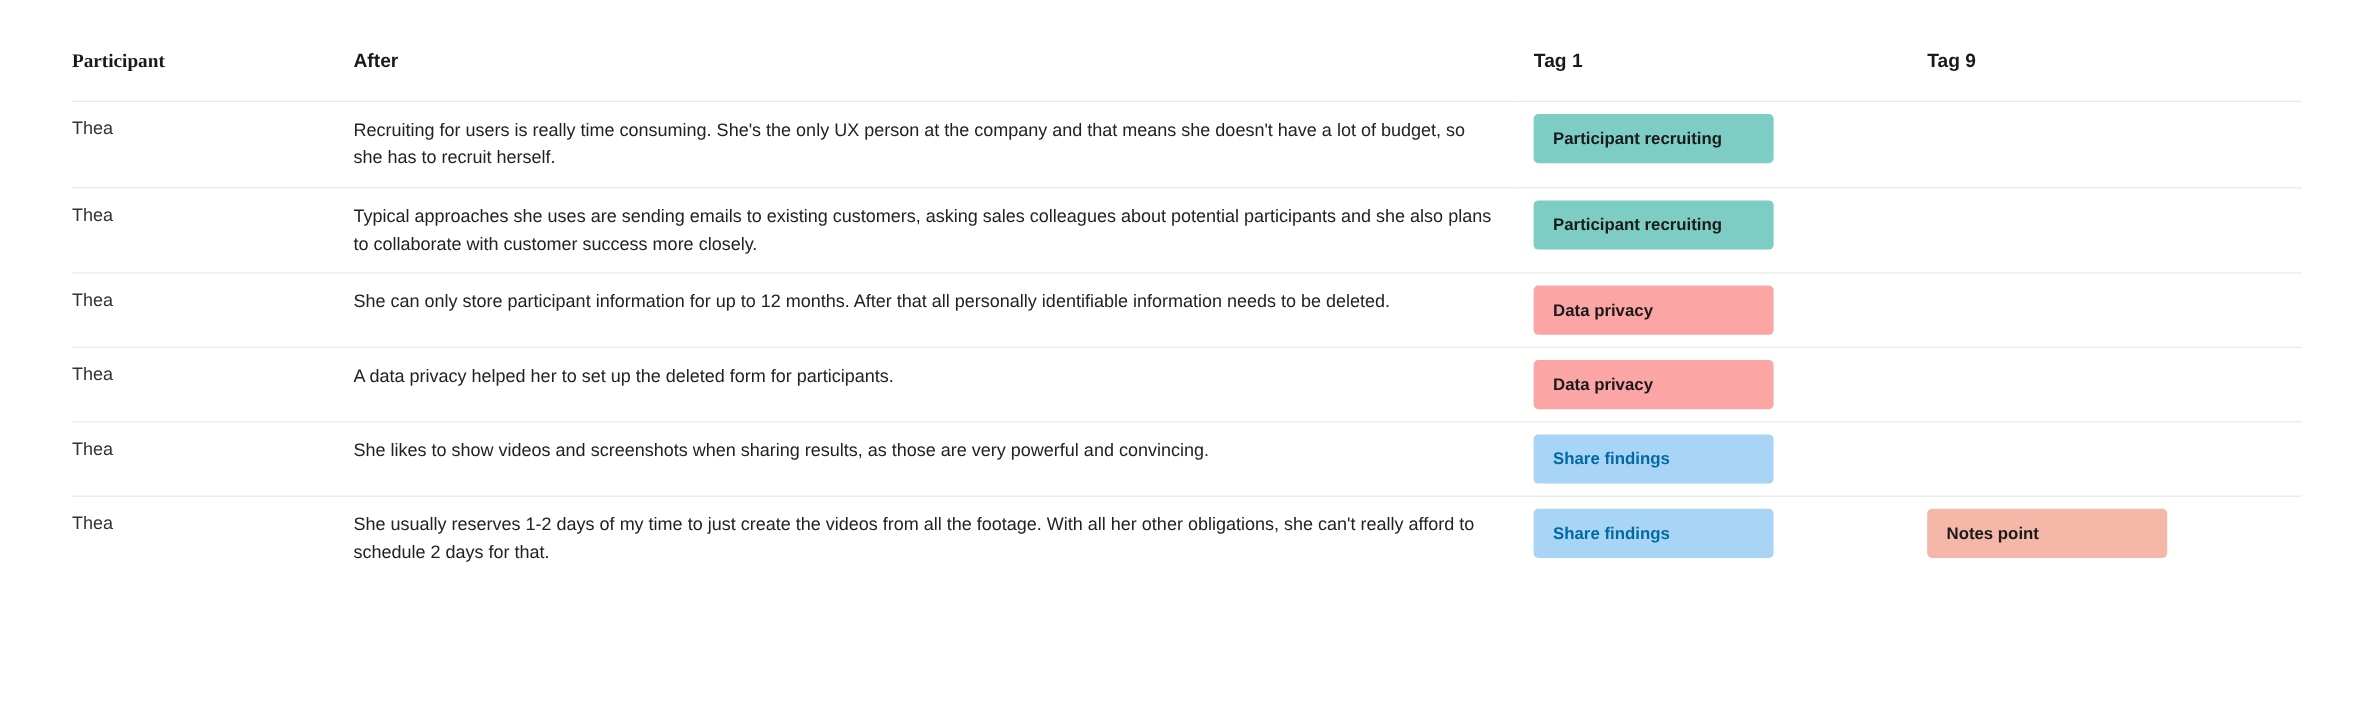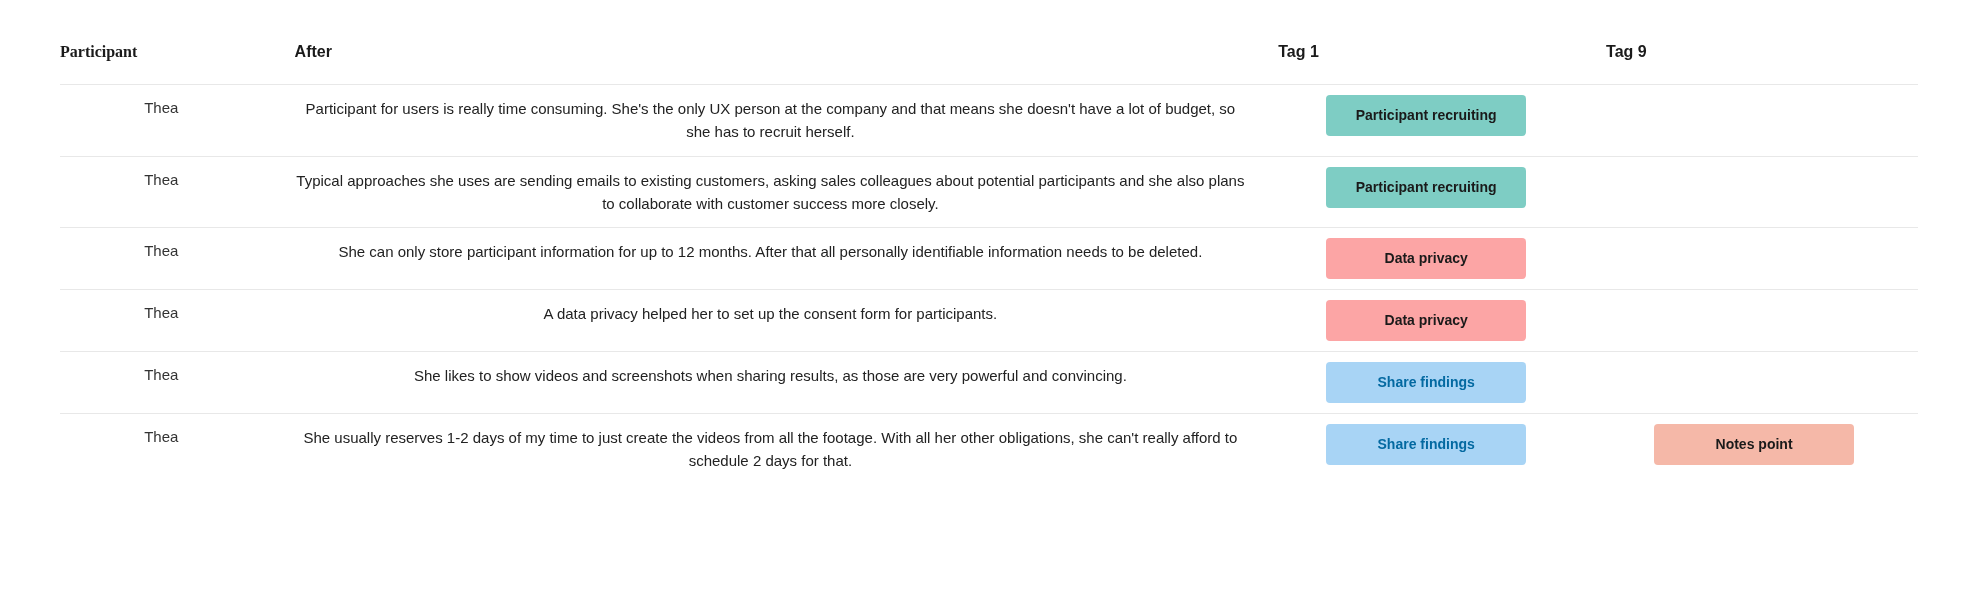--- a/index.html
+++ b/index.html
@@ -40,21 +40,20 @@
 
     thead th:first-child {
       padding-left: 0;
       font-family: Liberation Serif, serif;
     }
 
     tbody tr td {
       padding: 12px 16px;
       vertical-align: top;
       border-top: 1px solid #e8e8e8;
-      text-align: center;
     }
 
     tbody tr td:first-child {
       padding-left: 0;
       font-size: 15px;
       color: #333;
     }
 
     tbody tr td:nth-child(2) {
       font-size: 15px;
@@ -111,39 +110,39 @@
     <tr>
       <th>Participant</th>
       <th>After</th>
       <th>Tag 1</th>
       <th>Tag 9</th>
     </tr>
   </thead>
   <tbody id="table-body">
   <tr>
         <td>Thea</td>
-        <td>Participant for users is really time consuming. She's the only UX person at the company and that means she doesn't have a lot of budget, so she has to recruit herself.</td>
+        <td>Recruiting for users is really time consuming. She's the only UX person at the company and that means she doesn't have a lot of budget, so she has to recruit herself.</td>
         <td class="tag-cell"><span class="tag-badge tag-teal">Participant recruiting</span></td>
         <td class="tag-cell"></td>
       </tr>
       <tr>
         <td>Thea</td>
         <td>Typical approaches she uses are sending emails to existing customers, asking sales colleagues about potential participants and she also plans to collaborate with customer success more closely.</td>
         <td class="tag-cell"><span class="tag-badge tag-teal">Participant recruiting</span></td>
         <td class="tag-cell"></td>
       </tr>
       <tr>
         <td>Thea</td>
         <td>She can only store participant information for up to 12 months. After that all personally identifiable information needs to be deleted.</td>
         <td class="tag-cell"><span class="tag-badge tag-pink">Data privacy</span></td>
         <td class="tag-cell"></td>
       </tr>
       <tr>
         <td>Thea</td>
-        <td>A data privacy helped her to set up the consent form for participants.</td>
+        <td>A data privacy helped her to set up the deleted form for participants.</td>
         <td class="tag-cell"><span class="tag-badge tag-pink">Data privacy</span></td>
         <td class="tag-cell"></td>
       </tr>
       <tr>
         <td>Thea</td>
         <td>She likes to show videos and screenshots when sharing results, as those are very powerful and convincing.</td>
         <td class="tag-cell"><span class="tag-badge tag-blue">Share findings</span></td>
         <td class="tag-cell"></td>
       </tr>
       <tr>

